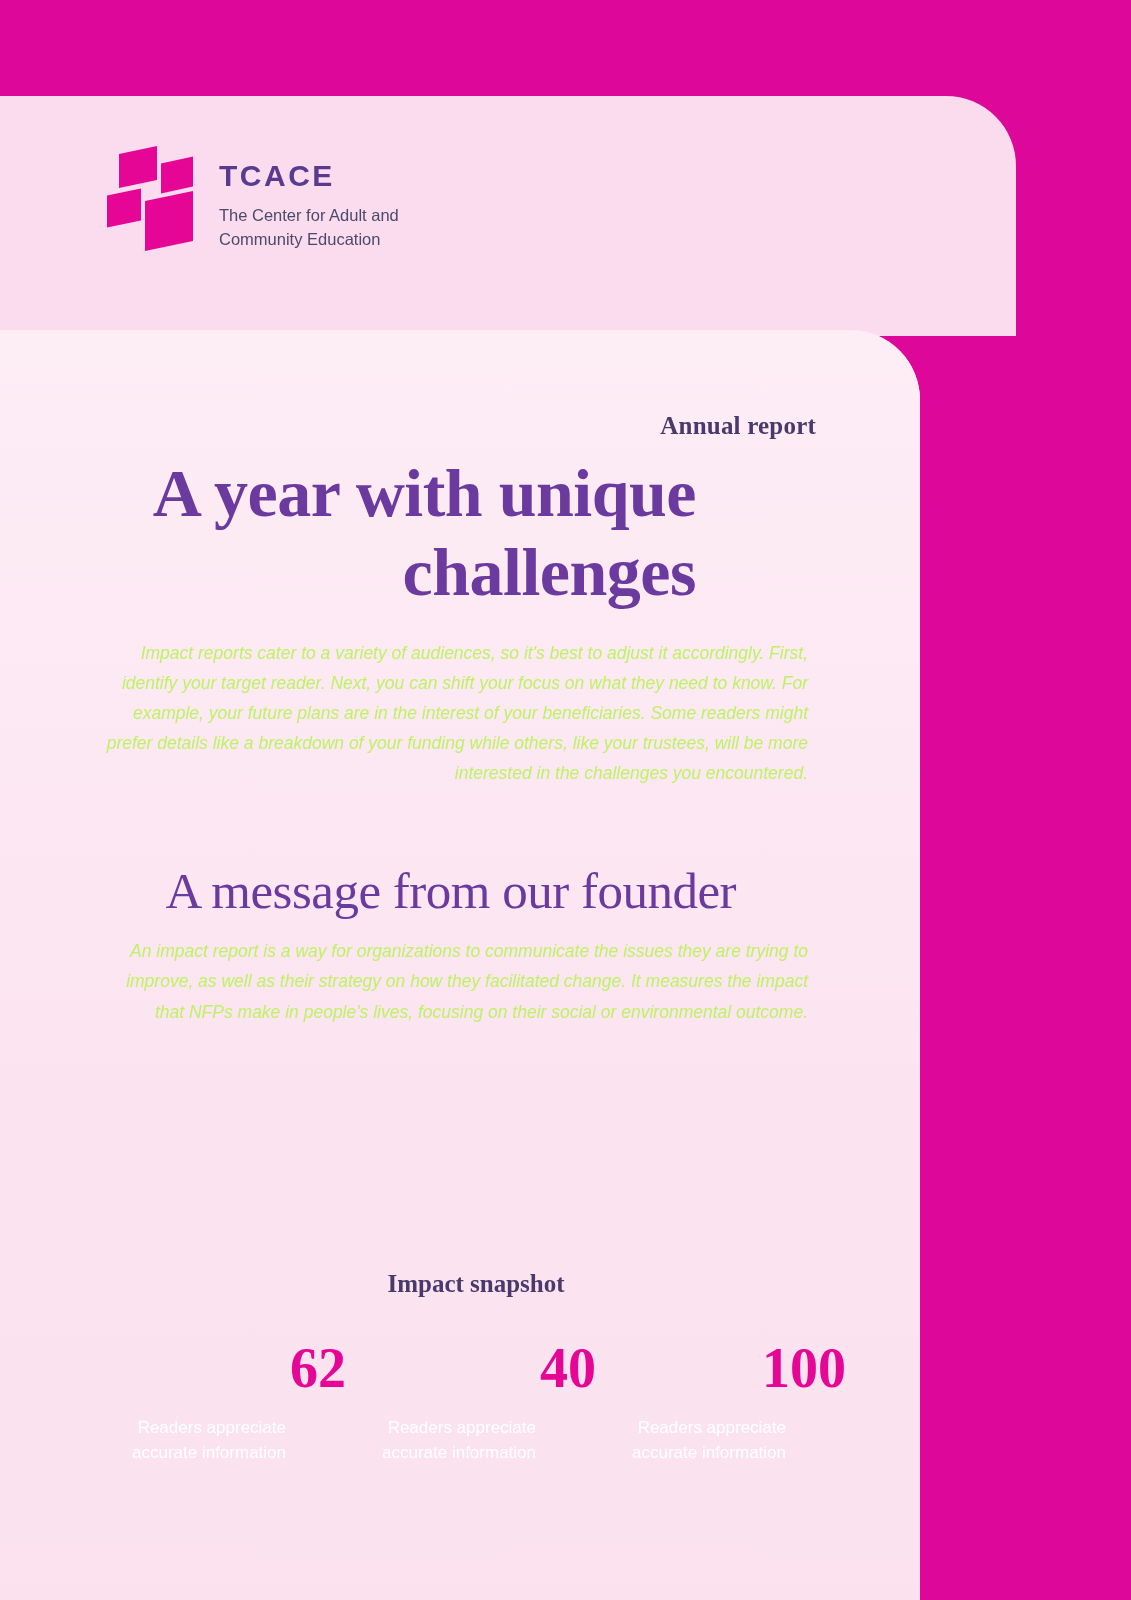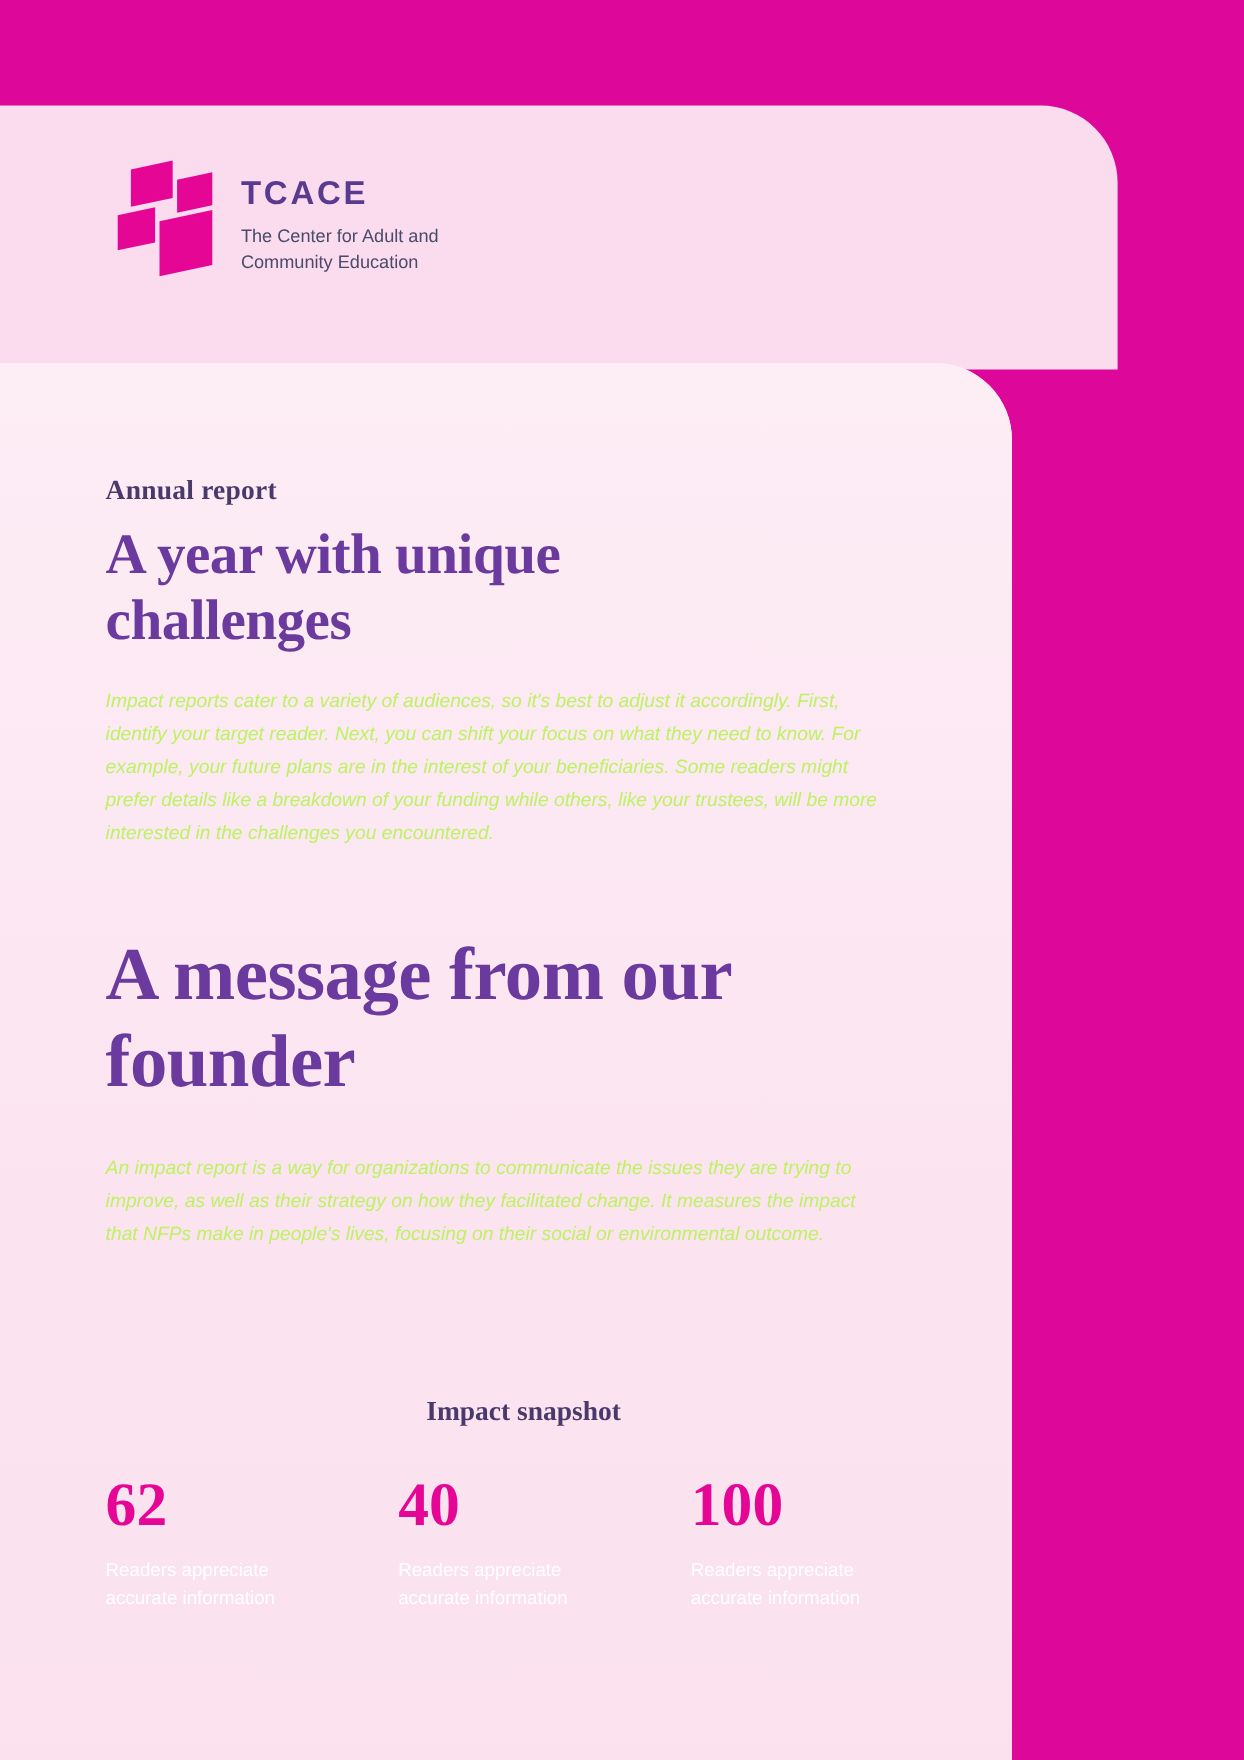--- a/index.html
+++ b/index.html
@@ -88,58 +88,59 @@
     font-size: 16.5px;
     line-height: 1.45;
     color: #4A4A6A;
     max-width: 260px;
   }
 
   
   .content {
     position: absolute;
     left: 96px;
-    top: 433px;
+    top: 412px;
     width: 720px;
+    text-align: right;
   }
   .eyebrow {
     font-family: "Liberation Serif", serif;
     font-weight: bold;
     font-size: 25px;
     color: #4A3A6B;
     margin: 0 0 14px 0;
     letter-spacing: 0.2px;
   }
   h1.display {
     font-family: "Liberation Serif", serif;
     font-weight: bold;
-    font-size: 52px;
+    font-size: 68px;
     line-height: 1.16;
     color: #6B3A9E;
     margin: 0 0 26px 0;
     letter-spacing: -0.5px;
     max-width: 600px;
   }
   p.body {
     font-size: 17.5px;
     line-height: 1.72;
     color: #bef264;
     margin: 0;
     max-width: 712px;
     font-style: italic;
   }
   .section-gap { height: 74px; }
 
   h2.display {
     font-family: "Liberation Serif", serif;
-    font-weight: bold;
-    font-size: 68px;
+    font-weight: normal;
+    font-size: 51px;
     line-height: 1.16;
     color: #6B3A9E;
-    margin: 0 0 42px 0;
+    margin: 0 0 15px 0;
     letter-spacing: -0.5px;
     max-width: 640px;
   }
 
   
   .snapshot {
     position: absolute;
     left: 96px;
     top: 1270px;
     width: 760px;
@@ -147,21 +148,22 @@
   .snapshot-title {
     font-family: "Liberation Serif", serif;
     font-weight: bold;
     font-size: 25px;
     color: #4A3A6B;
     margin: 0 0 42px 0;
     text-align: center;
   }
   .stats {
     display: flex;
-    gap: 16px;
+    gap: 0;
+    text-align: right;
   }
   .stat {
     width: 250px;
     flex: none;
   }
   .stat-value {
     font-family: "Liberation Serif", serif;
     font-weight: bold;
     font-size: 56px;
     line-height: 1;

